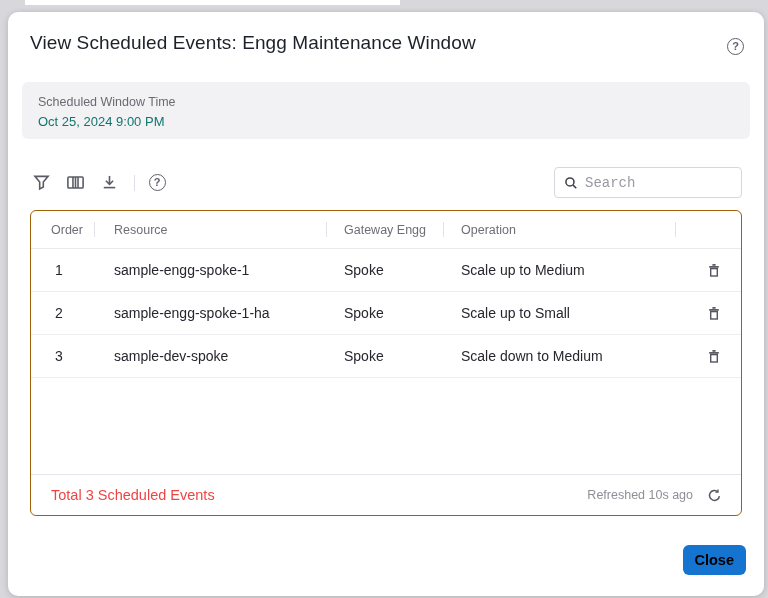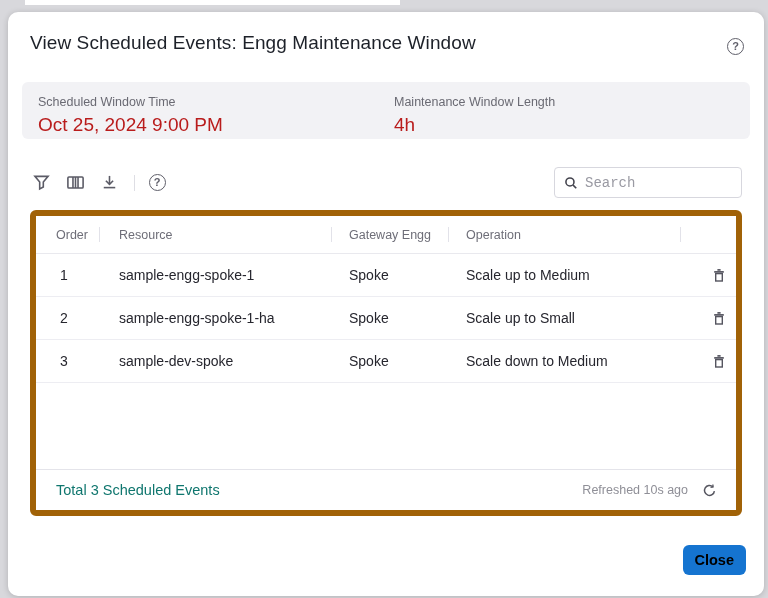--- a/index.html
+++ b/index.html
@@ -33,21 +33,21 @@
     cursor: pointer; background: transparent; line-height: 1; flex: none;
   }
   .modal-header .help-circle { margin-top: 6px; }
   
   .summary {
     margin: 27px 14px 0; background: #f2f2f5; border-radius: 6px;
     display: flex; padding: 13px 0 15px 16px; height: 57px;
   }
   .summary-field { width: 375px; }
   .summary-label { font-size: 12.5px; color: #6a6a73; margin-bottom: 5px; }
-  .summary-value { font-size: 19px; color: #b91c1c; }
+  .summary-value { font-size: 13px; color: #0f766e; }
   
   .toolbar {
     margin: 28px 22px 0; display: flex; align-items: center; height: 31px;
   }
   .icon-btn {
     background: none; border: none; padding: 0; cursor: pointer;
     display: inline-flex; align-items: center; justify-content: center;
     width: 22px; height: 22px;
   }
   .toolbar .icon-btn { margin-right: 12px; }
@@ -58,21 +58,21 @@
     display: flex; align-items: center; padding: 0 8px 0 9px; background: #fff;
   }
   .search-box input {
     border: none; outline: none; flex: 1; font-size: 14px; color: #0f766e;
     margin-left: 7px; background: transparent; min-width: 0;
     font-family: Liberation Mono, monospace;
   }
   .search-box input::placeholder { color: #9a9aa3; }
   
   .table {
-    margin: 12px 22px 0; border: 6px solid #a16207; border-radius: 6px;
+    margin: 12px 22px 0; border: 1px solid #a16207; border-radius: 6px;
     height: 306px; display: flex; flex-direction: column; overflow: hidden;
   }
   .thead {
     display: flex; align-items: center; height: 38px; flex: none;
     border-bottom: 1px solid #e9e9ee; font-size: 12.5px; color: #6e6e78;
   }
   .th { display: flex; align-items: center; height: 100%; position: relative; }
   .th + .th::before {
     content: ""; position: absolute; left: 0; top: 11px; height: 15px;
     width: 1px; background: #e2e2e9;
@@ -87,21 +87,21 @@
     border-bottom: 1px solid #ededf2; font-size: 14px; color: #26262e;
   }
   .td { display: flex; align-items: center; height: 100%; }
   .td.col-order { padding-left: 24px; }
   .tbody-filler { flex: 1; }
   .tfoot {
     flex: none; height: 41px; border-top: 1px solid #e4e4ea;
     display: flex; align-items: center; justify-content: space-between;
     padding: 0 18px 0 20px;
   }
-  .tfoot-total { font-size: 14.5px; color: #0f766e; }
+  .tfoot-total { font-size: 14.5px; color: #ef4444; }
   .tfoot-right { display: flex; align-items: center; }
   .tfoot-refreshed { font-size: 12.5px; color: #8f8f97; margin-right: 12px; }
   
   .modal-footer {
     display: flex; justify-content: flex-end; padding: 29px 18px 0;
   }
   .close-btn {
     background: #1574d0; color: #000000; border: none; border-radius: 6px;
     height: 30px; padding: 0 12px; font-size: 14.5px; font-weight: bold;
     cursor: pointer; font-family: "Liberation Sans", "DejaVu Sans", sans-serif;
@@ -118,24 +118,20 @@
 
   <div class="modal-header">
     <div class="modal-title">View Scheduled Events: Engg Maintenance Window</div>
     <span class="help-circle">?</span>
   </div>
 
   <div class="summary">
     <div class="summary-field">
       <div class="summary-label">Scheduled Window Time</div>
       <div class="summary-value">Oct 25, 2024 9:00 PM</div>
-    </div>
-    <div class="summary-field">
-      <div class="summary-label">Maintenance Window Length</div>
-      <div class="summary-value">4h</div>
     </div>
   </div>
 
   <div class="toolbar">
     <button class="icon-btn">
       <svg class="icon" width="17" height="17" viewBox="0 0 16 16">
         <path d="M1.8 2.2 H14.2 L9.7 7.6 V12.3 L6.3 14 V7.6 Z"></path>
       </svg>
     </button>
     <button class="icon-btn">

